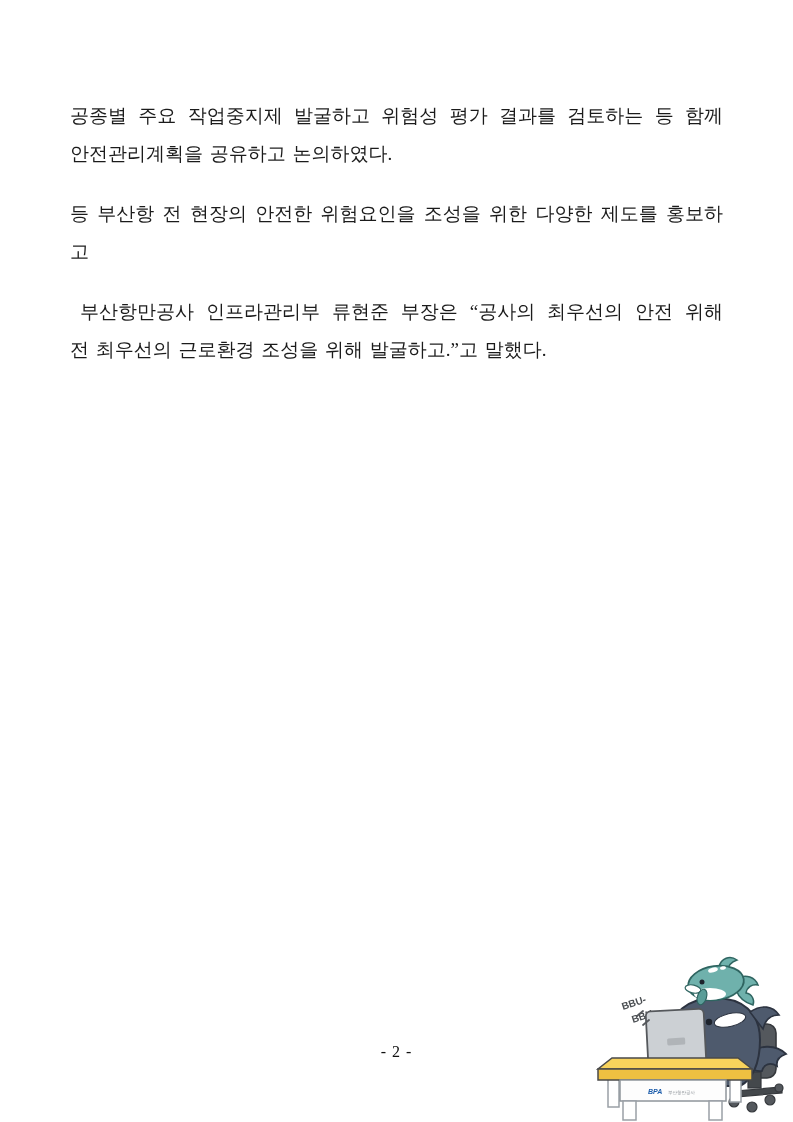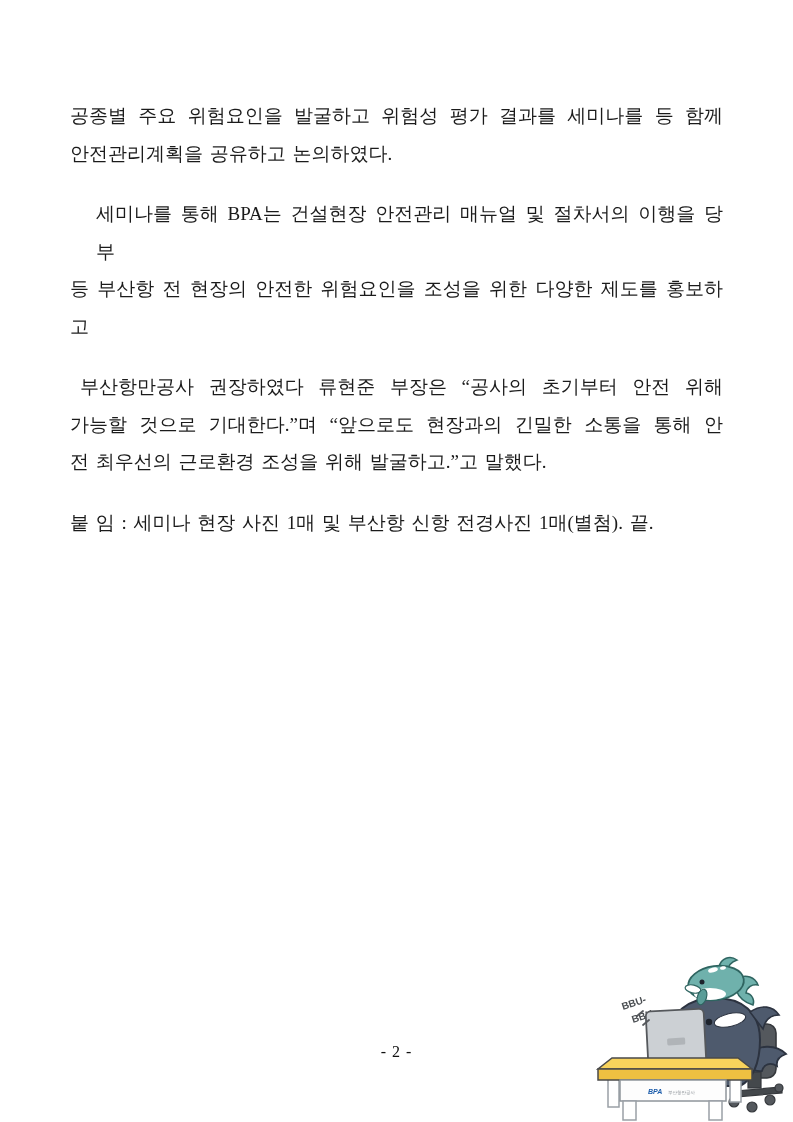--- a/index.html
+++ b/index.html
@@ -77,38 +77,33 @@
   }
 </style>
 </head>
 <body>
 
 <div class="page">
 
   <div class="content">
 
     <div class="para">
-      <div class="line">공종별 주요 위험요인을 발굴하고 위험성 평가 결과를 세미나를 등 함께</div>
+      <div class="line">공종별 주요 작업중지제 발굴하고 위험성 평가 결과를 검토하는 등 함께</div>
       <div class="line last">안전관리계획을 공유하고 논의하였다.</div>
     </div>
 
     <div class="para">
-      <div class="line indent-lg">세미나를 통해 BPA는 건설현장 안전관리 매뉴얼 및 절차서의 이행을 당부</div>
       <div class="line">등 부산항 전 현장의 안전한 위험요인을 조성을 위한 다양한 제도를 홍보하고</div>
     </div>
 
     <div class="para">
-      <div class="line indent-sm">부산항만공사 권장하였다 류현준 부장은 “공사의 초기부터 안전 위해</div>
-      <div class="line">가능할 것으로 기대한다.”며 “앞으로도 현장과의 긴밀한 소통을 통해 안</div>
+      <div class="line indent-sm">부산항만공사 인프라관리부 류현준 부장은 “공사의 최우선의 안전 위해</div>
       <div class="line last">전 최우선의 근로환경 조성을 위해 발굴하고.”고 말했다.</div>
     </div>
 
-    <div class="para">
-      <div class="line last">붙 임 : 세미나 현장 사진 1매 및 부산항 신항 전경사진 1매(별첨). 끝.</div>
-    </div>
 
   </div>
 
   <div class="page-number">- 2 -</div>
 
   <div class="mascot">
     <svg viewBox="0 0 203 172" xmlns="http://www.w3.org/2000/svg">
 
       <g>
         <text class="bbu" x="33" y="60" transform="rotate(-18 33 60)">BBU-</text>

